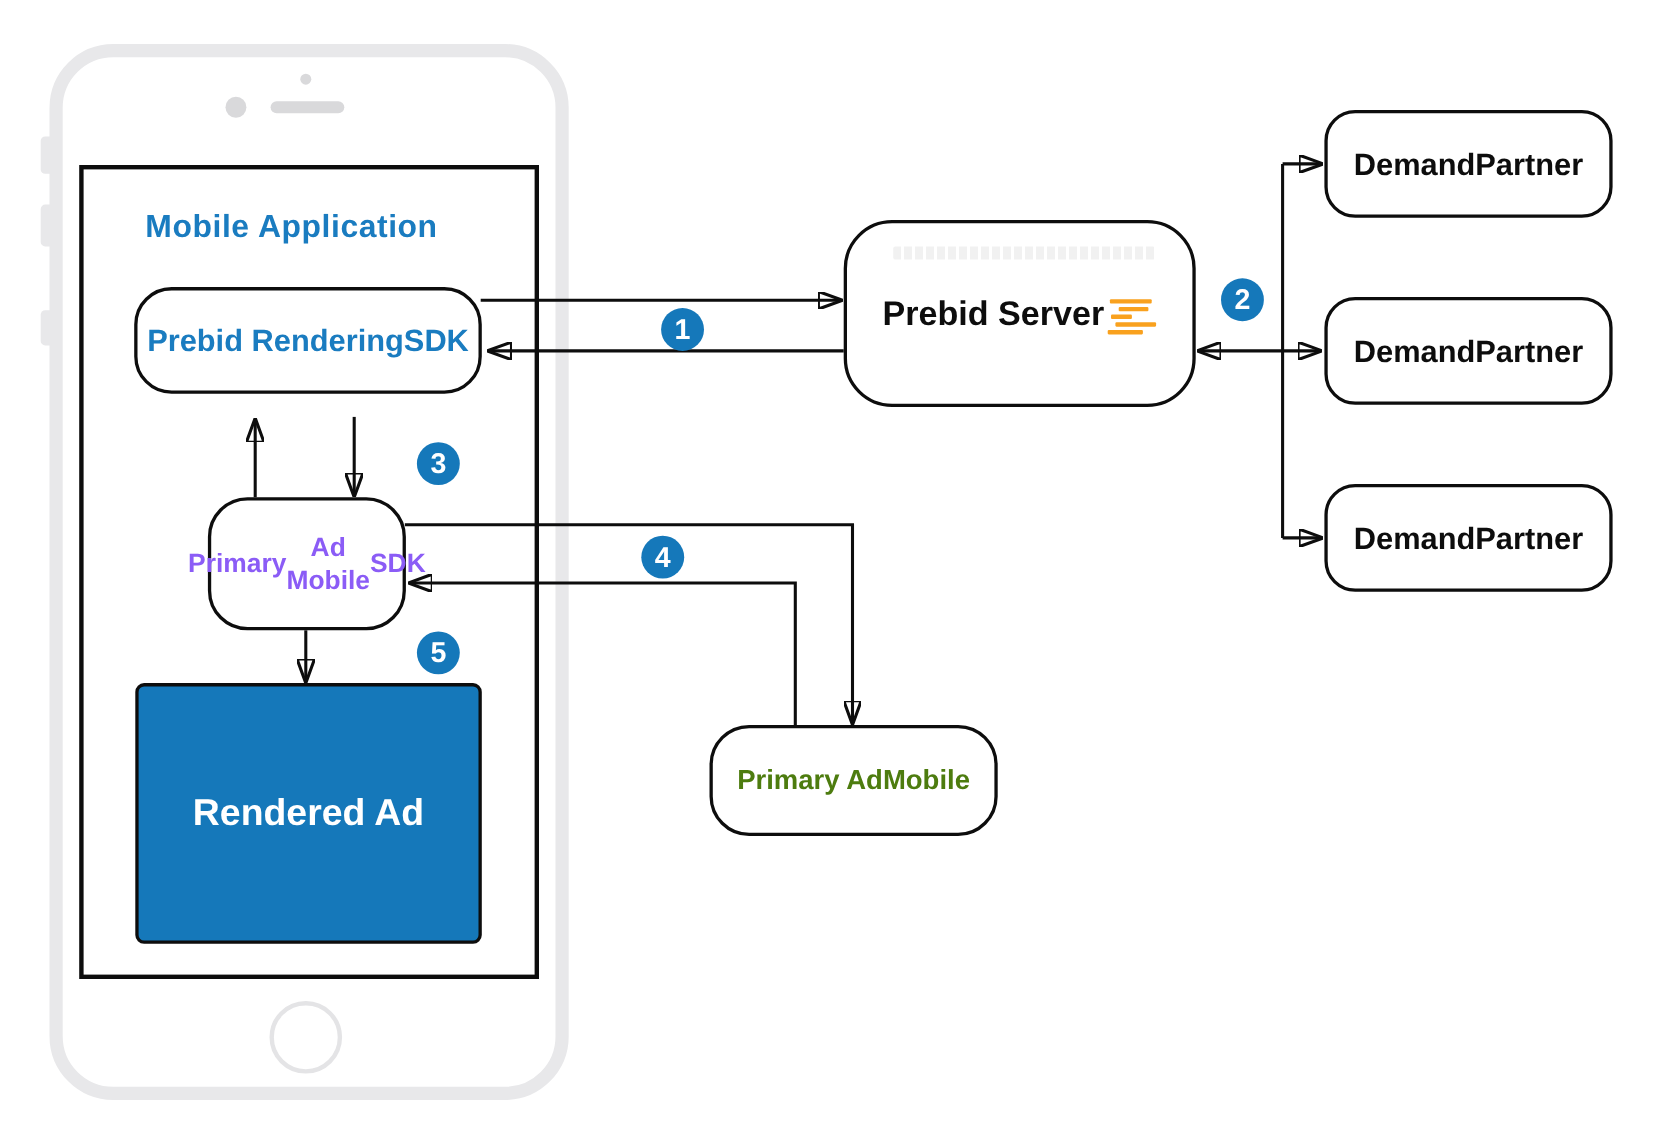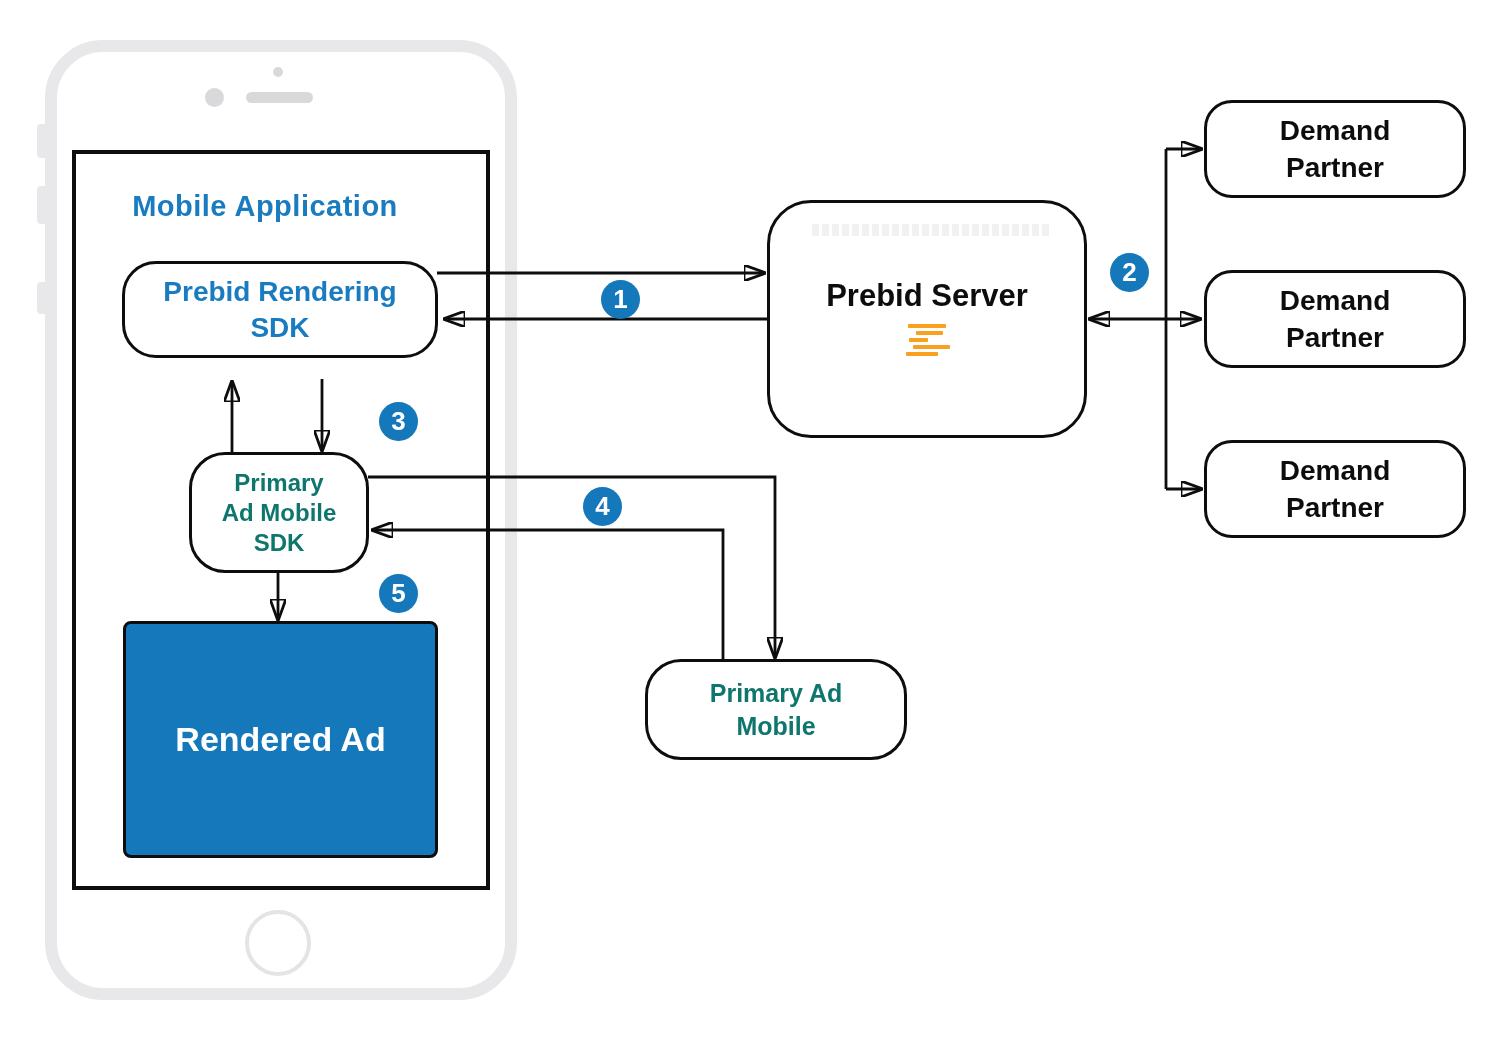--- a/index.html
+++ b/index.html
@@ -69,50 +69,49 @@
     color: #1a7cc0;
     letter-spacing: 0.5px;
   }
 
   
   .node {
     position: absolute;
     border: 3px solid #0d0d0d;
     background: #ffffff;
     display: flex;
-    flex-direction: column;
     align-items: center;
     justify-content: center;
     text-align: center;
   }
   .prebid-sdk {
     left: 122px; top: 261px;
     width: 316px; height: 97px;
     border-radius: 34px;
     color: #1a7cc0;
     font-size: 28px; line-height: 36px;
   }
   .primary-sdk {
     left: 189px; top: 452px;
     width: 180px; height: 121px;
     border-radius: 36px;
-    color: #0f766e;
+    color: #8b5cf6;
     font-size: 24px; line-height: 30px;
   }
   .rendered-ad {
     left: 123px; top: 621px;
     width: 315px; height: 237px;
     border-radius: 8px;
     background: #1578ba;
     color: #ffffff;
     font-size: 34px;
   }
   .prebid-server {
     left: 767px; top: 200px;
-    width: 320px; height: 238px;
+    width: 320px; height: 170px;
     border-radius: 44px;
     color: #0d0d0d;
     font-size: 31px;
   }
   .greeked-row {
     position: absolute;
     left: 42px; top: 21px;
     width: 238px; height: 12px;
     background: repeating-linear-gradient(90deg, #f1f1f1 0 7px, transparent 7px 10px);
     border-radius: 2px;
@@ -131,21 +130,21 @@
   .pl-1 { left: 5px;  top: 2px;  width: 38px; }
   .pl-2 { left: 13px; top: 9px;  width: 27px; }
   .pl-3 { left: 6px;  top: 16px; width: 19px; }
   .pl-4 { left: 10px; top: 23px; width: 37px; }
   .pl-5 { left: 3px;  top: 30px; width: 32px; }
 
   .primary-server {
     left: 645px; top: 659px;
     width: 262px; height: 101px;
     border-radius: 36px;
-    color: #0f766e;
+    color: #4d7c0f;
     font-size: 25px; line-height: 33px;
   }
   .demand {
     left: 1204px;
     width: 262px; height: 98px;
     border-radius: 28px;
     color: #0d0d0d;
     font-size: 28px; line-height: 37px;
   }
   .demand-1 { top: 100px; }

